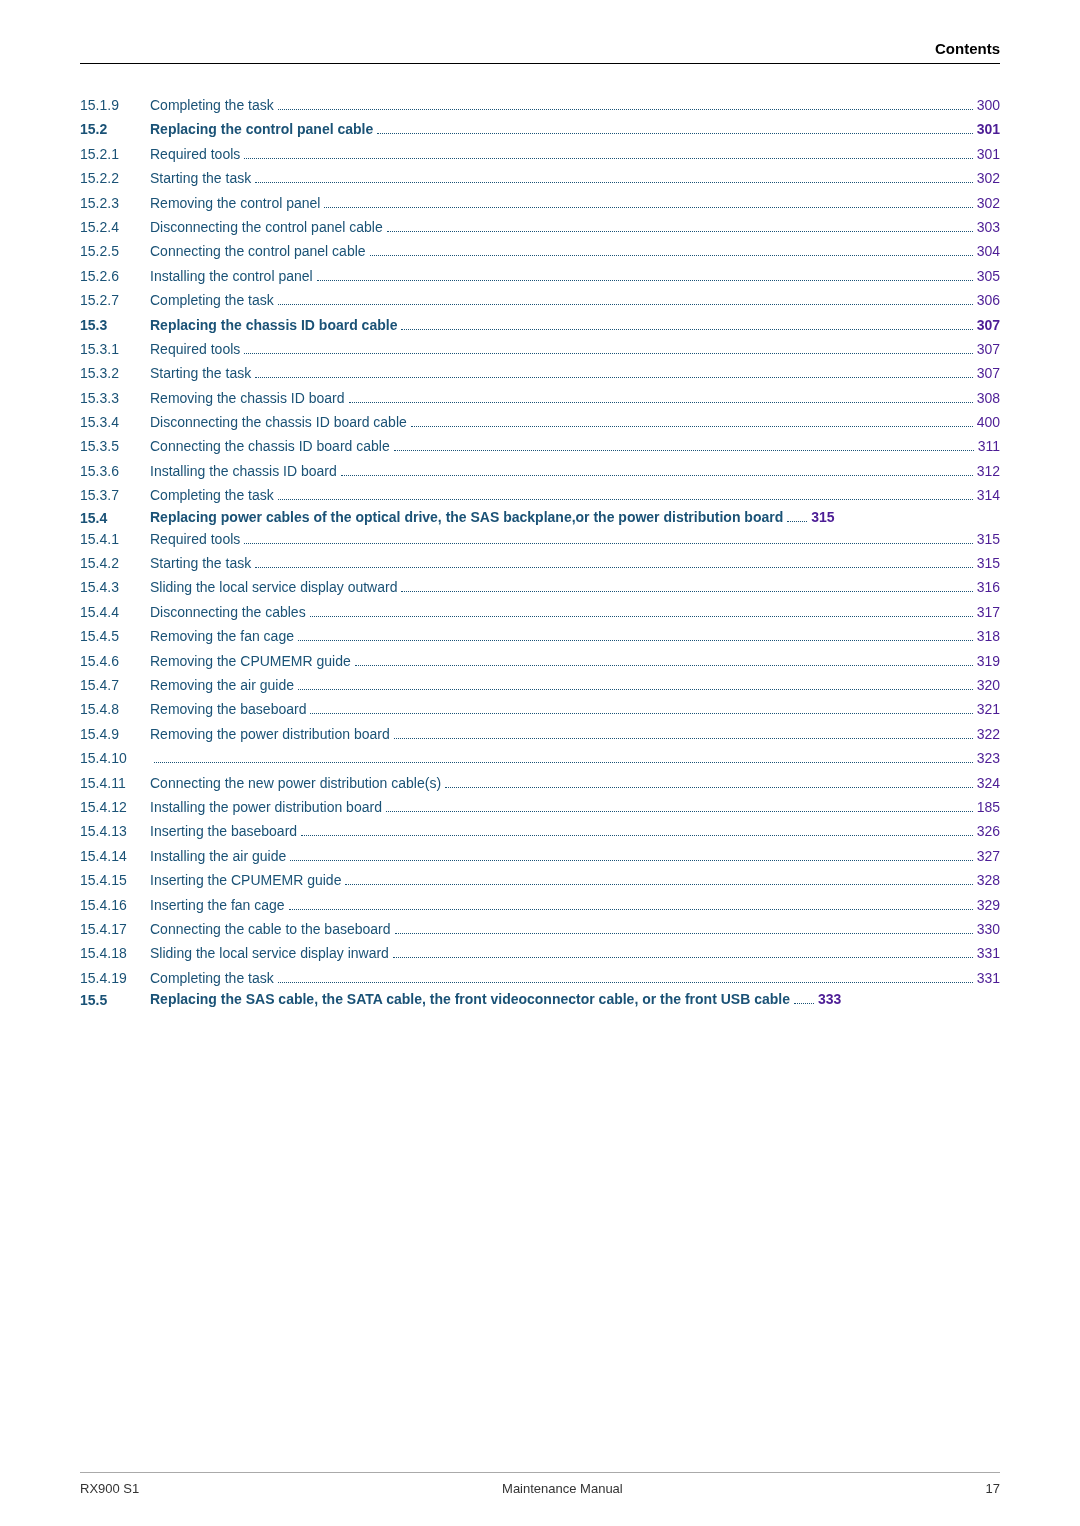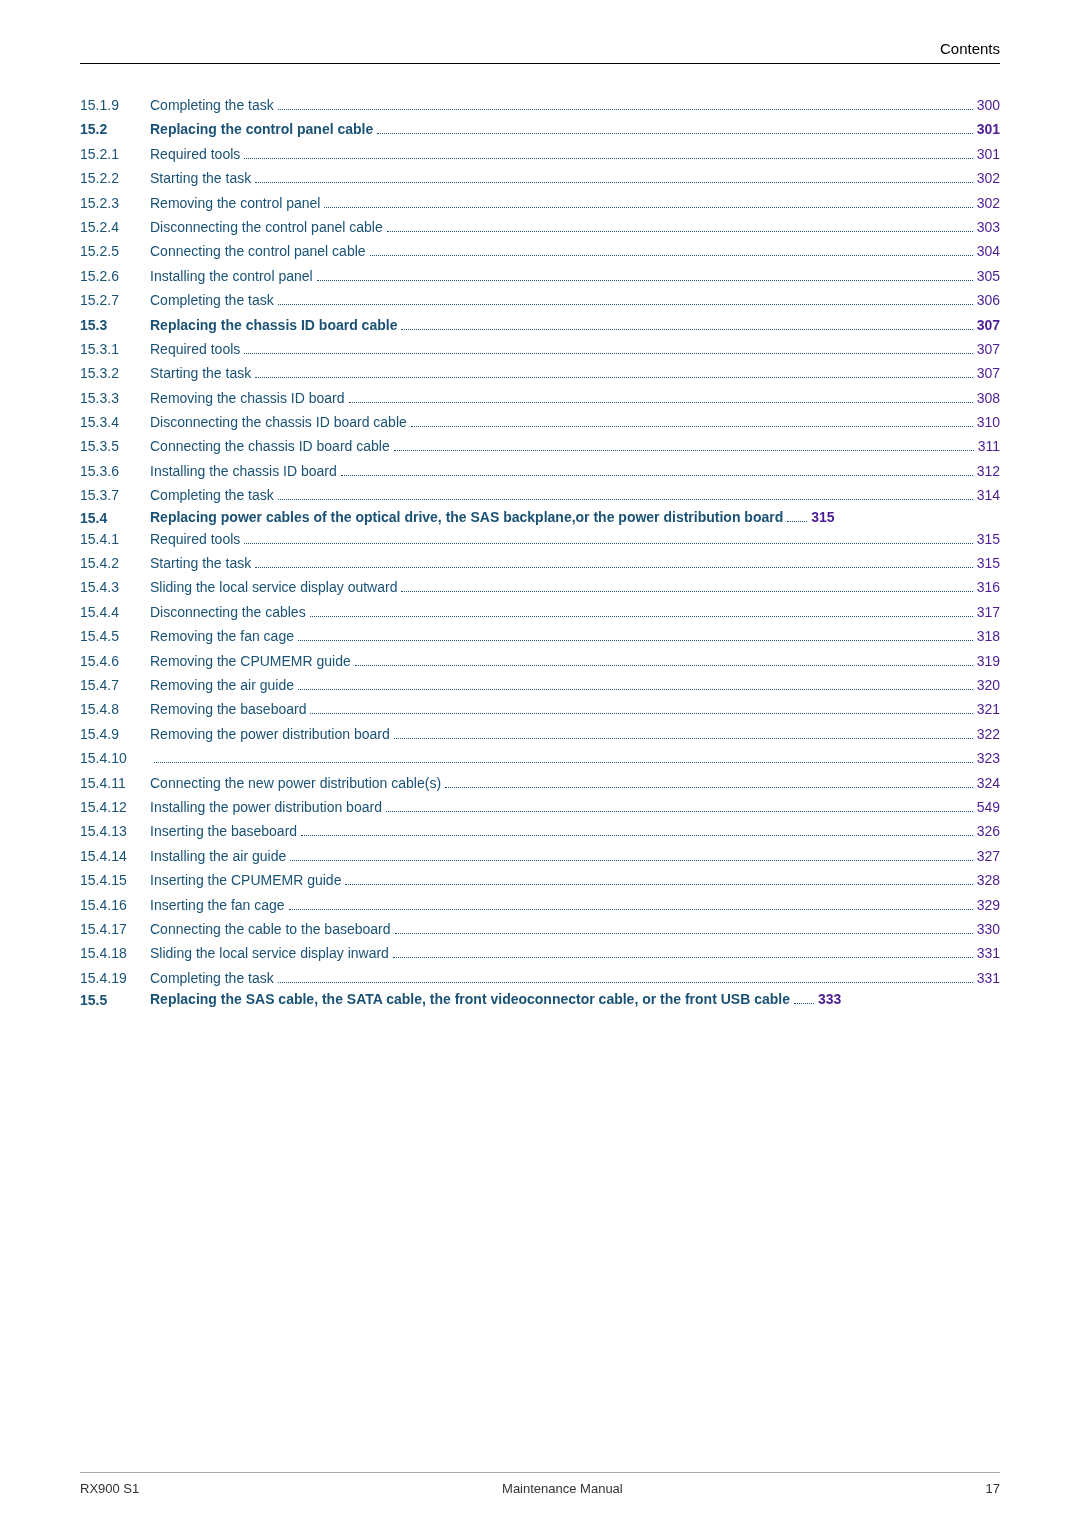--- a/index.html
+++ b/index.html
@@ -24,21 +24,21 @@
     
     .header {
       display: flex;
       justify-content: flex-end;
       border-bottom: 1px solid #000;
       padding-bottom: 6px;
       margin-bottom: 30px;
     }
 
     .header-title {
-      font-weight: normal;
+      font-weight: bold;
       font-size: 15px;
     }
 
     .toc-row {
       display: flex;
       align-items: baseline;
       margin-bottom: 2px;
       line-height: 1.6;
     }
 
@@ -267,21 +267,21 @@
           <span class="toc-title-text">Removing the chassis ID board</span>
           <span class="toc-dots"></span>
           <span class="toc-page">308</span>
         </span>
       </div>
       <div class="toc-row">
         <span class="toc-number">15.3.4</span>
         <span class="toc-title">
           <span class="toc-title-text">Disconnecting the chassis ID board cable</span>
           <span class="toc-dots"></span>
-          <span class="toc-page">310</span>
+          <span class="toc-page">400</span>
         </span>
       </div>
       <div class="toc-row">
         <span class="toc-number">15.3.5</span>
         <span class="toc-title">
           <span class="toc-title-text">Connecting the chassis ID board cable</span>
           <span class="toc-dots"></span>
           <span class="toc-page">311</span>
         </span>
       </div>
@@ -399,21 +399,21 @@
           <span class="toc-title-text">Connecting the new power distribution cable(s)</span>
           <span class="toc-dots"></span>
           <span class="toc-page">324</span>
         </span>
       </div>
       <div class="toc-row">
         <span class="toc-number">15.4.12</span>
         <span class="toc-title">
           <span class="toc-title-text">Installing the power distribution board</span>
           <span class="toc-dots"></span>
-          <span class="toc-page">549</span>
+          <span class="toc-page">185</span>
         </span>
       </div>
       <div class="toc-row">
         <span class="toc-number">15.4.13</span>
         <span class="toc-title">
           <span class="toc-title-text">Inserting the baseboard</span>
           <span class="toc-dots"></span>
           <span class="toc-page">326</span>
         </span>
       </div>

